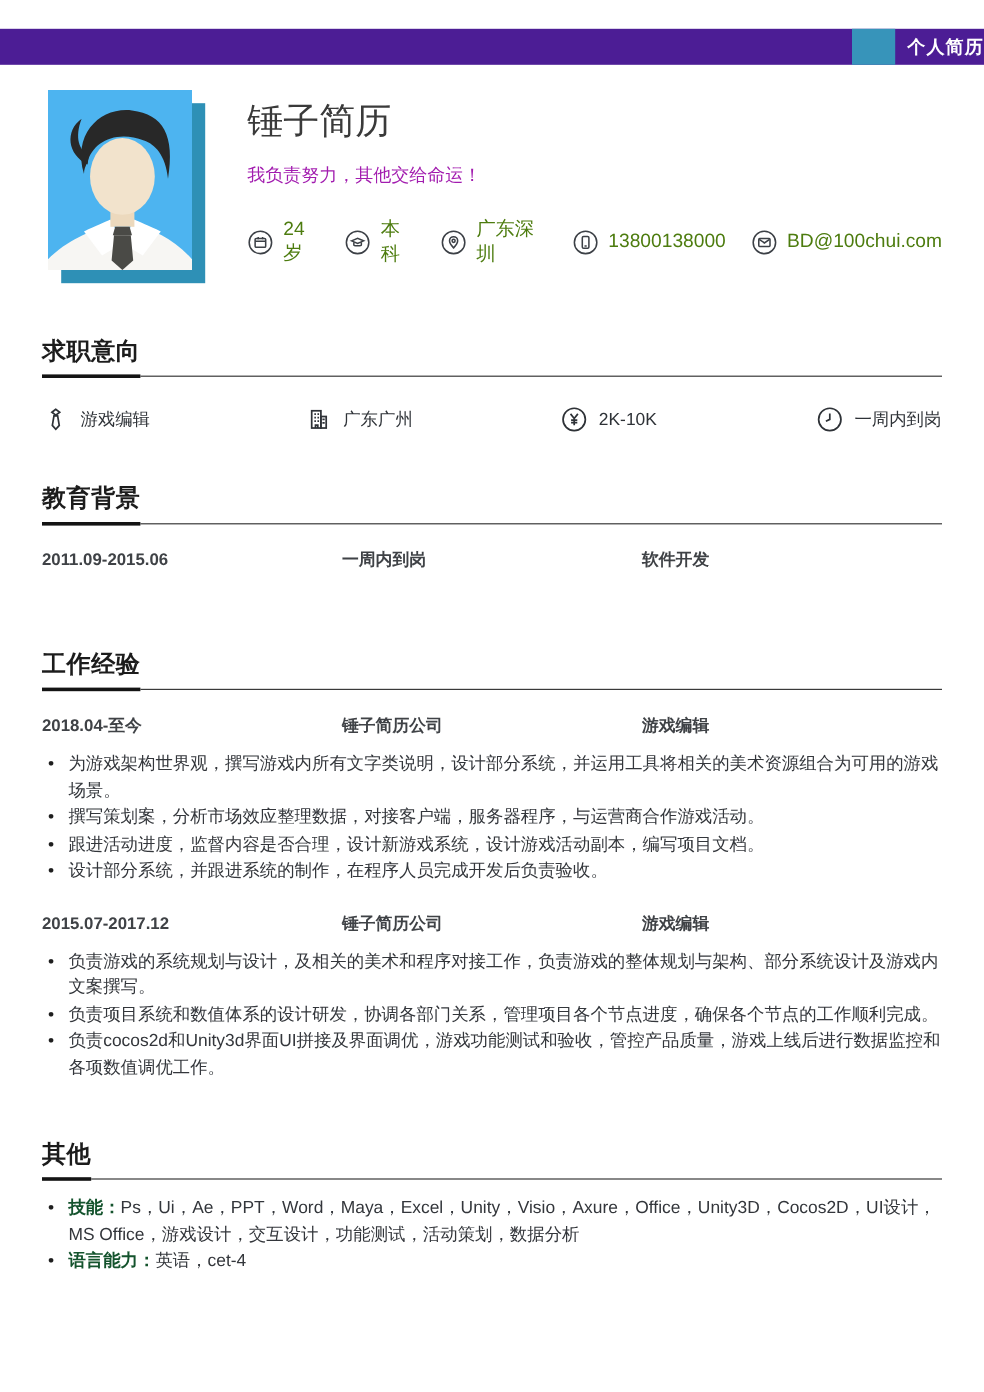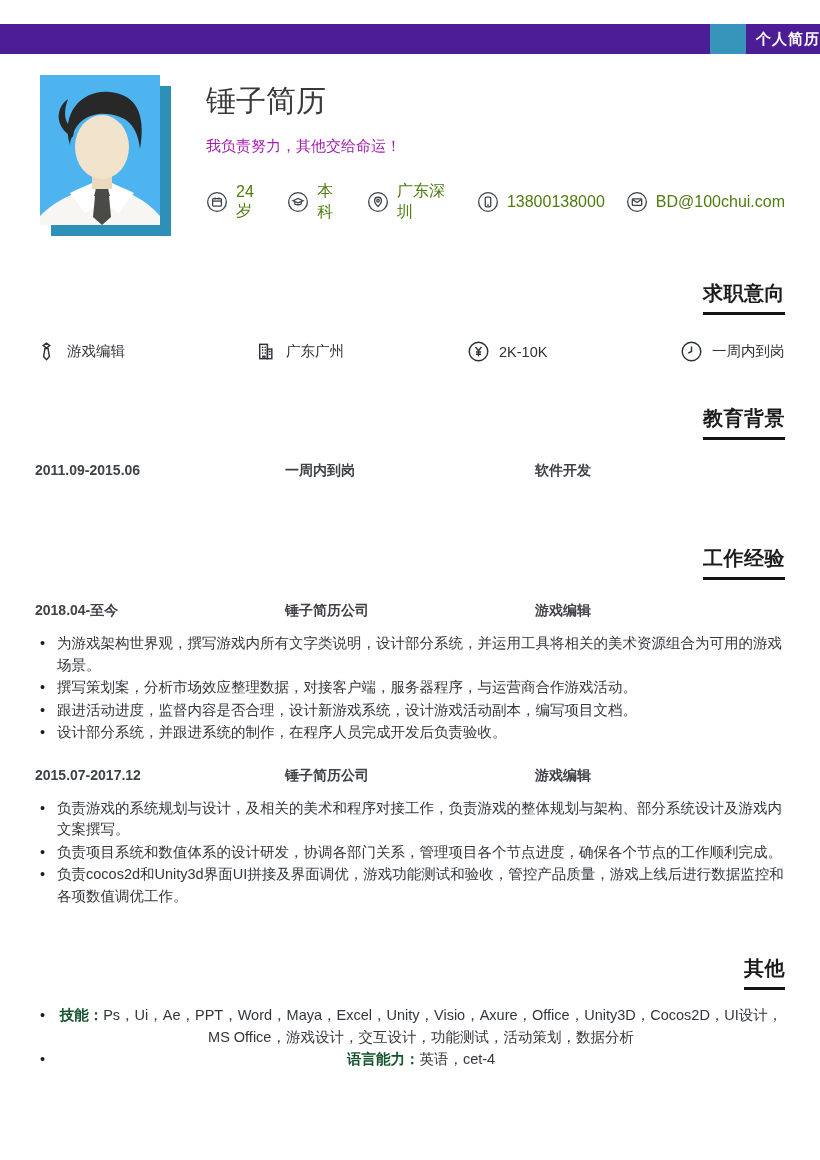--- a/index.html
+++ b/index.html
@@ -19,37 +19,37 @@
   .avatar-photo { position:absolute; left:0; top:0; width:120px; height:150px; }
   .profile-info { margin-left:35px; padding-top:6px; }
   .name { font-size:30px; color:#3a3a3a; font-weight:normal; }
   .tagline { margin-top:15px; font-size:15px; color:#a21caf; }
   .meta-row { margin-top:25px; display:flex; align-items:center; gap:21px; }
   .meta-item { display:flex; align-items:center; gap:8px; font-size:16px; color:#4d7c0f; }
   .icon svg { display:block; }
 
   
   .section { margin:0 35px; }
-  .sec-head { display:flex; align-items:flex-end;flex-direction:column; }
+  .sec-head { display:flex; align-items:flex-end; }
   .sec-title { font-size:20px; font-weight:bold; color:#1c1c1c; padding-bottom:7px;
     border-bottom:3px solid #141414; line-height:1.15; letter-spacing:0.5px; }
   .sec-rule { flex:1; border-bottom:1px solid #3a3a3a; margin-bottom:1px; }
 
   .cols3 { display:grid; grid-template-columns:250px 250px 1fr; align-items:baseline;
     font-size:14px; font-weight:bold; color:#3f4246; }
   .intent-row { display:grid; grid-template-columns:219px 213px 213px 1fr; margin-top:23px; }
   .intent-item { display:flex; align-items:center; gap:9px; font-size:14.5px; color:#2e3237; }
 
   ul.bullets { list-style:none; margin-top:13px; font-size:14.5px; color:#33363b; line-height:21.5px; }
   ul.bullets li { position:relative; padding-left:22px; margin-bottom:1px; }
   ul.bullets li::before { content:"•"; position:absolute; left:5px; top:0; color:#1e1e1e; }
   ul.bullets b { color:#14532d; }
 
   .mt-sec1 { margin-top:46px; } .mt-sec2 { margin-top:44px; } .mt-sec3 { margin-top:67px; }
-  .mt-sec4 { margin-top:50px;text-align:center; } .mt-sec5 { margin-top:40px; }
+  .mt-sec4 { margin-top:50px; } .mt-sec5 { margin-top:40px; }
   .mt-row  { margin-top:20px; } .mt-entry2 { margin-top:23px; } .mt-row-sm { margin-top:16px; }
 </style>
 </head>
 <body>
 
 <div class="page">
 
   <div class="topbar">
     <div class="accent"></div>
     <div class="bar-title">个人简历</div>

